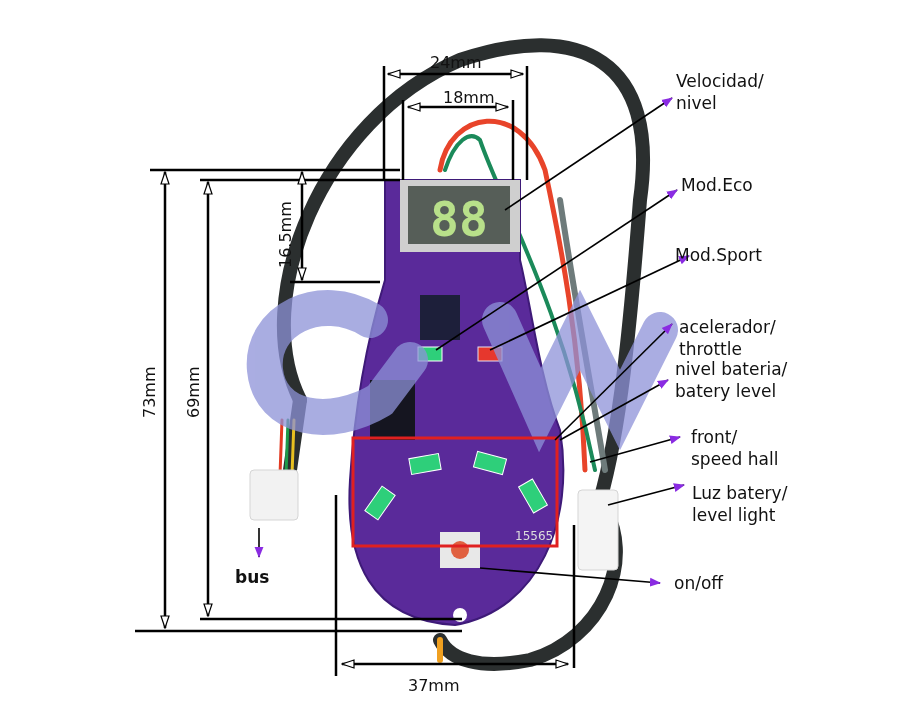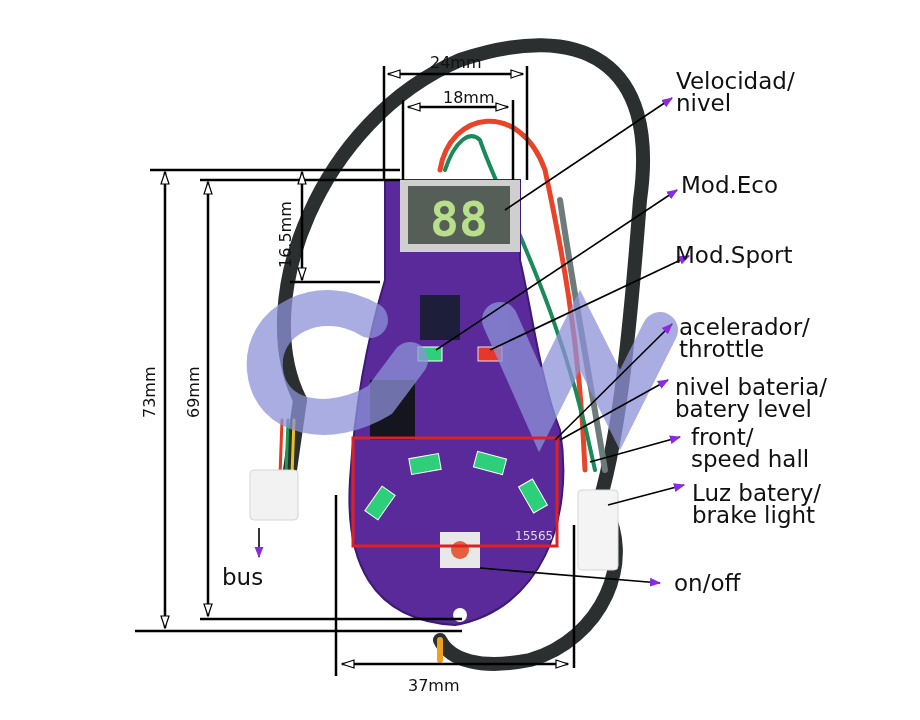--- a/index.html
+++ b/index.html
@@ -1,19 +1,19 @@
 <!DOCTYPE html>
 <html><head>
 <meta charset="utf-8">
 <style>
   html, body { margin: 0; padding: 0; background: #ffffff; }
   body { width: 920px; height: 720px; position: relative; overflow: hidden;
          font-family: "DejaVu Sans", sans-serif; }
   #stage { position: absolute; left: 0; top: 0; width: 920px; height: 720px; }
-  .lbl { position: absolute; color: #111; font-size: 23px; line-height: 22px; white-space: nowrap; }
+  .lbl { position: absolute; color: #111; font-size: 17px; line-height: 22px; white-space: nowrap; }
   .dim { position: absolute; color: #111; font-size: 16px; white-space: nowrap; }
   .vert { transform: rotate(-90deg); transform-origin: left top; }
 </style>
 </head>
 <body>
 
 <svg id="stage" viewBox="0 0 920 720" xmlns="http://www.w3.org/2000/svg">
   <defs>
     <marker id="ph" viewBox="0 0 10 10" refX="9" refY="5" markerWidth="7" markerHeight="7" orient="auto-start-reverse">
       <path d="M0,1 L10,5 L0,9 Z" fill="#8a2be2"></path>
@@ -116,30 +116,30 @@
 <div class="lbl" style="left:681px;top:174px;">
   <div>Mod.Eco</div>
 </div>
 <div class="lbl" style="left:675px;top:244px;">
   <div>Mod.Sport</div>
 </div>
 <div class="lbl" style="left:679px;top:316px;">
   <div>acelerador/</div>
   <div>throttle</div>
 </div>
-<div class="lbl" style="left:675px;top:376px;">
+<div class="lbl" style="left:675px;top:358px;">
   <div>nivel bateria/</div>
   <div>batery level</div>
 </div>
 <div class="lbl" style="left:691px;top:426px;">
   <div>front/</div>
   <div>speed hall</div>
 </div>
 <div class="lbl" style="left:692px;top:482px;">
   <div>Luz batery/</div>
-  <div>brake light</div>
+  <div>level light</div>
 </div>
 <div class="lbl" style="left:674px;top:572px;">
   <div>on/off</div>
 </div>
-<div class="lbl" style="left:222px;top:566px;">
+<div class="lbl" style="left:235px;top:566px;font-weight:bold;">
   <div>bus</div>
 </div>
 
 </body></html>

